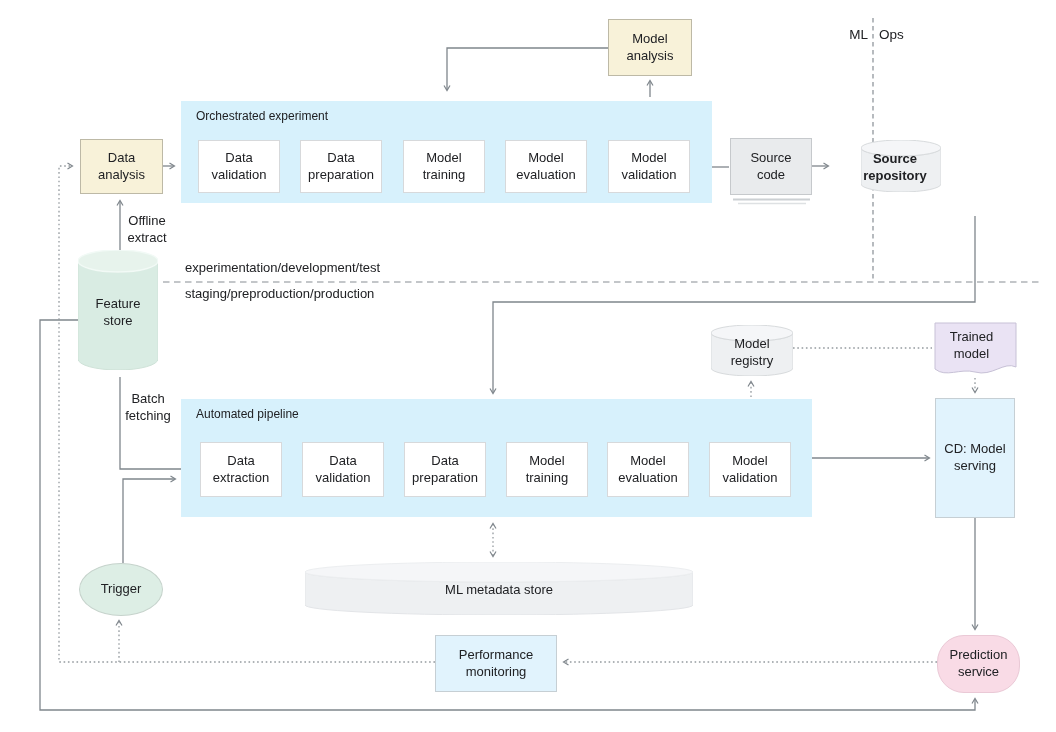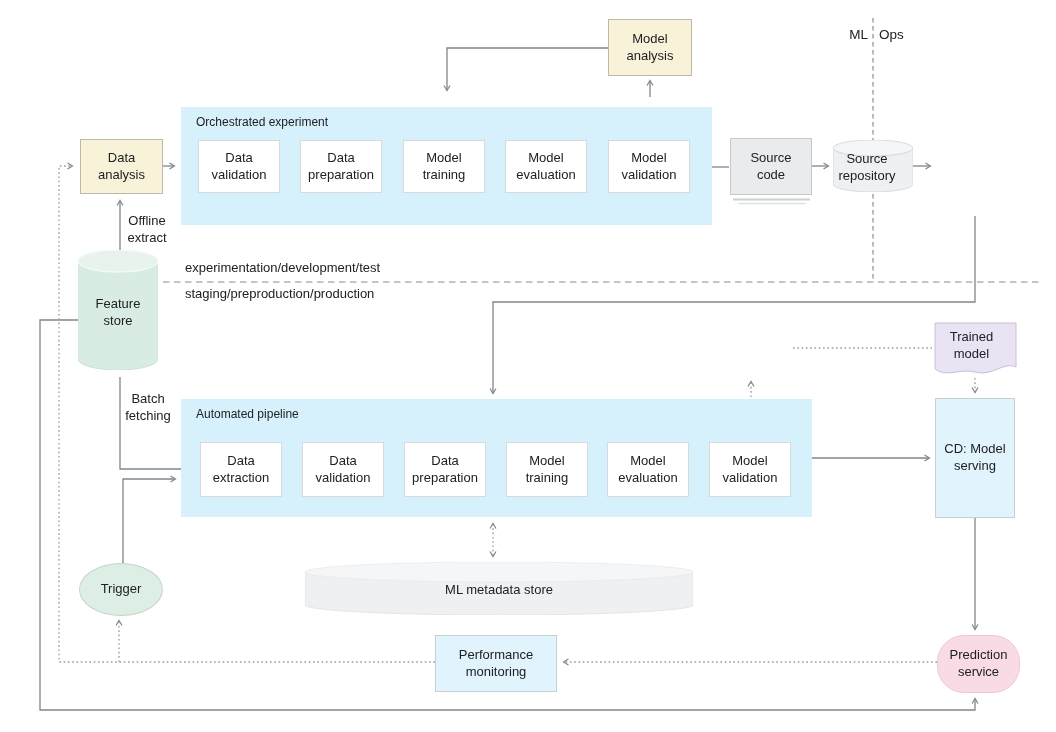--- a/index.html
+++ b/index.html
@@ -89,39 +89,39 @@
       <path d="M738,203.5 H806" stroke="#dee1e3" stroke-width="1.5" fill="none"></path>
     </g>
   </svg>
 
   <div class="mlops" style="left:836px;top:27px;width:32px;text-align:right;">ML</div>
   <div class="mlops" style="left:879px;top:27px;">Ops</div>
 
   <div class="sep-label" style="left:185px;top:260px;">experimentation/development/test</div>
   <div class="sep-label" style="left:185px;top:286px;">staging/preproduction/production</div>
 
-  <div class="lane" style="left:181px;top:107px;width:531px;height:118px;">
+  <div class="lane" style="left:181px;top:101px;width:531px;height:102px;">
     <div class="lane-title">Orchestrated experiment</div>
   </div>
   <div class="node step" style="left:198px;top:140px;width:82px;height:53px;">Data validation</div>
   <div class="node step" style="left:300px;top:140px;width:82px;height:53px;">Data preparation</div>
   <div class="node step" style="left:403px;top:140px;width:82px;height:53px;">Model training</div>
   <div class="node step" style="left:505px;top:140px;width:82px;height:53px;">Model evaluation</div>
   <div class="node step" style="left:608px;top:140px;width:82px;height:53px;">Model validation</div>
 
   <div class="node cream" style="left:608px;top:19px;width:84px;height:57px;">Model analysis</div>
 
   <div class="node cream" style="left:80px;top:139px;width:83px;height:55px;padding:0 10px;">Data analysis</div>
 
   <div class="annot" style="left:118px;top:213px;width:58px;">Offline extract</div>
   <div class="annot" style="left:118px;top:391px;width:60px;">Batch fetching</div>
 
   <div class="node graybox" style="left:730px;top:138px;width:82px;height:57px;padding:0 12px;">Source code</div>
 
-  <div class="cyl" style="left:833px;top:140px;width:68px;height:52px;">
+  <div class="cyl" style="left:861px;top:140px;width:68px;height:52px;font-weight:bold;">
     <svg width="80" height="52" viewBox="0 0 80 52">
       <path d="M0,8 V44 A40,8 0 0 0 80,44 V8 A40,8 0 0 1 0,8 Z" fill="var(--cyl)" stroke="var(--cyl-border)" stroke-width="1"></path>
       <ellipse cx="40" cy="8" rx="40" ry="8" fill="var(--cyl-top)" stroke="var(--cyl-border)" stroke-width="1"></ellipse>
     </svg>
     <div class="label" style="padding-top:4px;">Source repository</div>
   </div>
 
 
   <div class="cyl" style="left:78px;top:250px;width:80px;height:120px;">
     <svg width="80" height="120" viewBox="0 0 80 120">
@@ -134,20 +134,27 @@
   <div class="lane" style="left:181px;top:399px;width:631px;height:118px;">
     <div class="lane-title">Automated pipeline</div>
   </div>
   <div class="node step" style="left:200px;top:442px;width:82px;height:55px;">Data extraction</div>
   <div class="node step" style="left:302px;top:442px;width:82px;height:55px;">Data validation</div>
   <div class="node step" style="left:404px;top:442px;width:82px;height:55px;">Data preparation</div>
   <div class="node step" style="left:506px;top:442px;width:82px;height:55px;">Model training</div>
   <div class="node step" style="left:607px;top:442px;width:82px;height:55px;">Model evaluation</div>
   <div class="node step" style="left:709px;top:442px;width:82px;height:55px;">Model validation</div>
 
+  <div class="cyl" style="left:711px;top:325px;width:82px;height:51px;">
+    <svg width="82" height="51" viewBox="0 0 82 51">
+      <path d="M0,8 V43 A41,8 0 0 0 82,43 V8 A41,8 0 0 1 0,8 Z" fill="var(--cyl)" stroke="var(--cyl-border)" stroke-width="1"></path>
+      <ellipse cx="41" cy="8" rx="41" ry="8" fill="var(--cyl-top)" stroke="var(--cyl-border)" stroke-width="1"></ellipse>
+    </svg>
+    <div class="label" style="padding:4px 6px 0 6px;">Model registry</div>
+  </div>
 
   <div class="cyl" style="left:934px;top:322px;width:83px;height:56px;">
     <svg width="83" height="56" viewBox="0 0 83 56">
       <path d="M1,1 L82,1 L82,45 C70,39 58,55 41,50 C26,46 12,56 1,47 Z" fill="var(--purple)" stroke="var(--purple-border)" stroke-width="1"></path>
     </svg>
     <div class="label" style="padding:0 8px 8px 0;">Trained model</div>
   </div>
 
   <div class="node lightblue" style="left:935px;top:398px;width:80px;height:120px;padding:8px 8px;">CD: Model serving</div>
 

